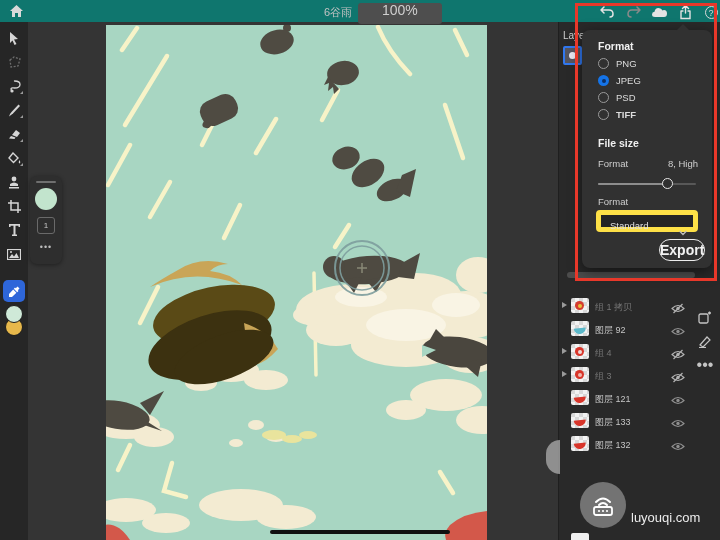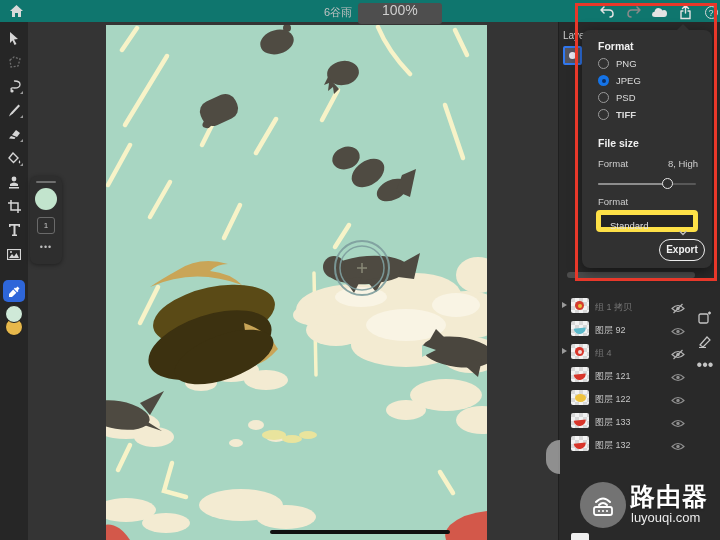--- a/index.html
+++ b/index.html
@@ -81,21 +81,21 @@
   .radio-row .rlbl { position:absolute; left:18px; top:1px; font-size:9.5px; color:#dcdcdc; }
   .q-label { position:absolute; left:16px; font-size:9.5px; color:#cfcfcf; }
   .q-value { position:absolute; right:14px; font-size:9.5px; color:#cfcfcf; }
   .slider { position:absolute; left:16px; top:148px; width:98px; height:12px; }
   .slider .track { position:absolute; left:0; top:5px; width:100%; height:2px; background:#585858; border-radius:1px; }
   .slider .fill { position:absolute; left:0; top:5px; height:2px; background:#8d8d8d; border-radius:1px; }
   .slider .knob { position:absolute; top:0; width:11px; height:11px; margin-left:-5px; background:#2f2f2f; border:1.6px solid #e8e8e8; border-radius:50%; }
   .dropdown { position:absolute; left:14px; top:180px; width:102px; height:22px; background:#242424; border:5px solid #fde047; border-radius:4px; }
   .dropdown .dval { position:absolute; left:9px; top:5px; font-size:9.5px; color:#e0e0e0; }
   .dropdown .chev { position:absolute; right:7px; top:7px; width:7px; height:7px; color:#bdbdbd; }
-  .export-btn { position:absolute; left:77px; top:209px; width:46px; height:22px; border:1.5px solid #ececec; border-radius:11px; color:#f2f2f2; font-size:10px; font-weight:bold; text-align:center; line-height:20px; background:transparent; }
+  .export-btn { position:absolute; left:77px; top:209px; width:46px; height:22px; border:1.5px solid #ececec; border-radius:11px; color:#f2f2f2; font-size:14px; font-weight:bold; text-align:left; line-height:20px; background:transparent; }
 
   .annotation-rect { position:absolute; left:575px; top:3px; width:142px; height:278px; border:3px solid #e8382a; z-index:8; pointer-events:none; }
 
   
   .watermark { position:absolute; left:578px; top:480px; width:142px; height:56px; z-index:9; }
   .wm-circle { position:absolute; left:2px; top:2px; width:46px; height:46px; border-radius:50%; background:rgba(125,125,125,.88); display:flex; align-items:center; justify-content:center; color:#fff; }
   .wm-title { position:absolute; left:52px; top:0px; font-size:25px; font-weight:bold; color:#fff; letter-spacing:1px; text-shadow:0 1px 2px rgba(0,0,0,.35); }
   .wm-url { position:absolute; left:53px; top:30px; font-size:13px; color:#ececec; }
 </style>
 </head>
@@ -355,40 +355,42 @@
           </span>
         <span class="lbl">组 4</span>
         <span class="eye">
           <svg width="14" height="11" viewBox="0 0 14 11">
             <path d="M1,5.5 Q7,-0.5 13,5.5 Q7,11.5 1,5.5 z" fill="none" stroke="currentColor" stroke-width="1.1"></path>
             <circle cx="7" cy="5.5" r="1.7" fill="currentColor"></circle>
             <line class="slash" x1="2.5" y1="10" x2="11.5" y2="1" stroke="currentColor" stroke-width="1.2"></line>
           </svg>
         </span>
       </div>
+        <div class="layer-row group hidden-layer dim">
+        <span class="caret"></span>
+        <span class="thumb">
+            <span class="blob flower" style="background: rgb(216, 53, 42);">
+              <span class="dot" style="background: rgb(242, 183, 173);"></span>
+            </span>
+          </span>
+        <span class="lbl">组 3</span>
+        <span class="eye">
+          <svg width="14" height="11" viewBox="0 0 14 11">
+            <path d="M1,5.5 Q7,-0.5 13,5.5 Q7,11.5 1,5.5 z" fill="none" stroke="currentColor" stroke-width="1.1"></path>
+            <circle cx="7" cy="5.5" r="1.7" fill="currentColor"></circle>
+            <line class="slash" x1="2.5" y1="10" x2="11.5" y2="1" stroke="currentColor" stroke-width="1.2"></line>
+          </svg>
+        </span>
+      </div>
         <div class="layer-row">
 
         <span class="thumb">
             <span class="blob wave" style="background: rgb(216, 53, 42);"></span>
           </span>
         <span class="lbl">图层 121</span>
-        <span class="eye">
-          <svg width="14" height="11" viewBox="0 0 14 11">
-            <path d="M1,5.5 Q7,-0.5 13,5.5 Q7,11.5 1,5.5 z" fill="none" stroke="currentColor" stroke-width="1.1"></path>
-            <circle cx="7" cy="5.5" r="1.7" fill="currentColor"></circle>
-            <line class="slash" x1="2.5" y1="10" x2="11.5" y2="1" stroke="currentColor" stroke-width="1.2"></line>
-          </svg>
-        </span>
-      </div>
-        <div class="layer-row">
-
-        <span class="thumb">
-            <span class="blob" style="background: rgb(238, 194, 62);"></span>
-          </span>
-        <span class="lbl">图层 122</span>
         <span class="eye">
           <svg width="14" height="11" viewBox="0 0 14 11">
             <path d="M1,5.5 Q7,-0.5 13,5.5 Q7,11.5 1,5.5 z" fill="none" stroke="currentColor" stroke-width="1.1"></path>
             <circle cx="7" cy="5.5" r="1.7" fill="currentColor"></circle>
             <line class="slash" x1="2.5" y1="10" x2="11.5" y2="1" stroke="currentColor" stroke-width="1.2"></line>
           </svg>
         </span>
       </div>
         <div class="layer-row">
 
@@ -515,17 +517,16 @@
   <div class="watermark">
     <div class="wm-circle">
       <svg width="26" height="24" viewBox="0 0 26 24">
           <path d="M6,9 Q13,2 20,9 M9,12 Q13,8 17,12" fill="none" stroke="#fff" stroke-width="2" stroke-linecap="round"></path>
           <rect x="4" y="14" width="18" height="8" rx="2" fill="none" stroke="#fff" stroke-width="1.8"></rect>
           <circle cx="9" cy="18" r="1.1" fill="#fff"></circle>
           <circle cx="13" cy="18" r="1.1" fill="#fff"></circle>
           <circle cx="17" cy="18" r="1.1" fill="#fff"></circle>
         </svg>
     </div>
-    <div class="wm-title">路由器</div>
     <div class="wm-url">luyouqi.com</div>
   </div>
 
 </div>
 
 </body></html>

